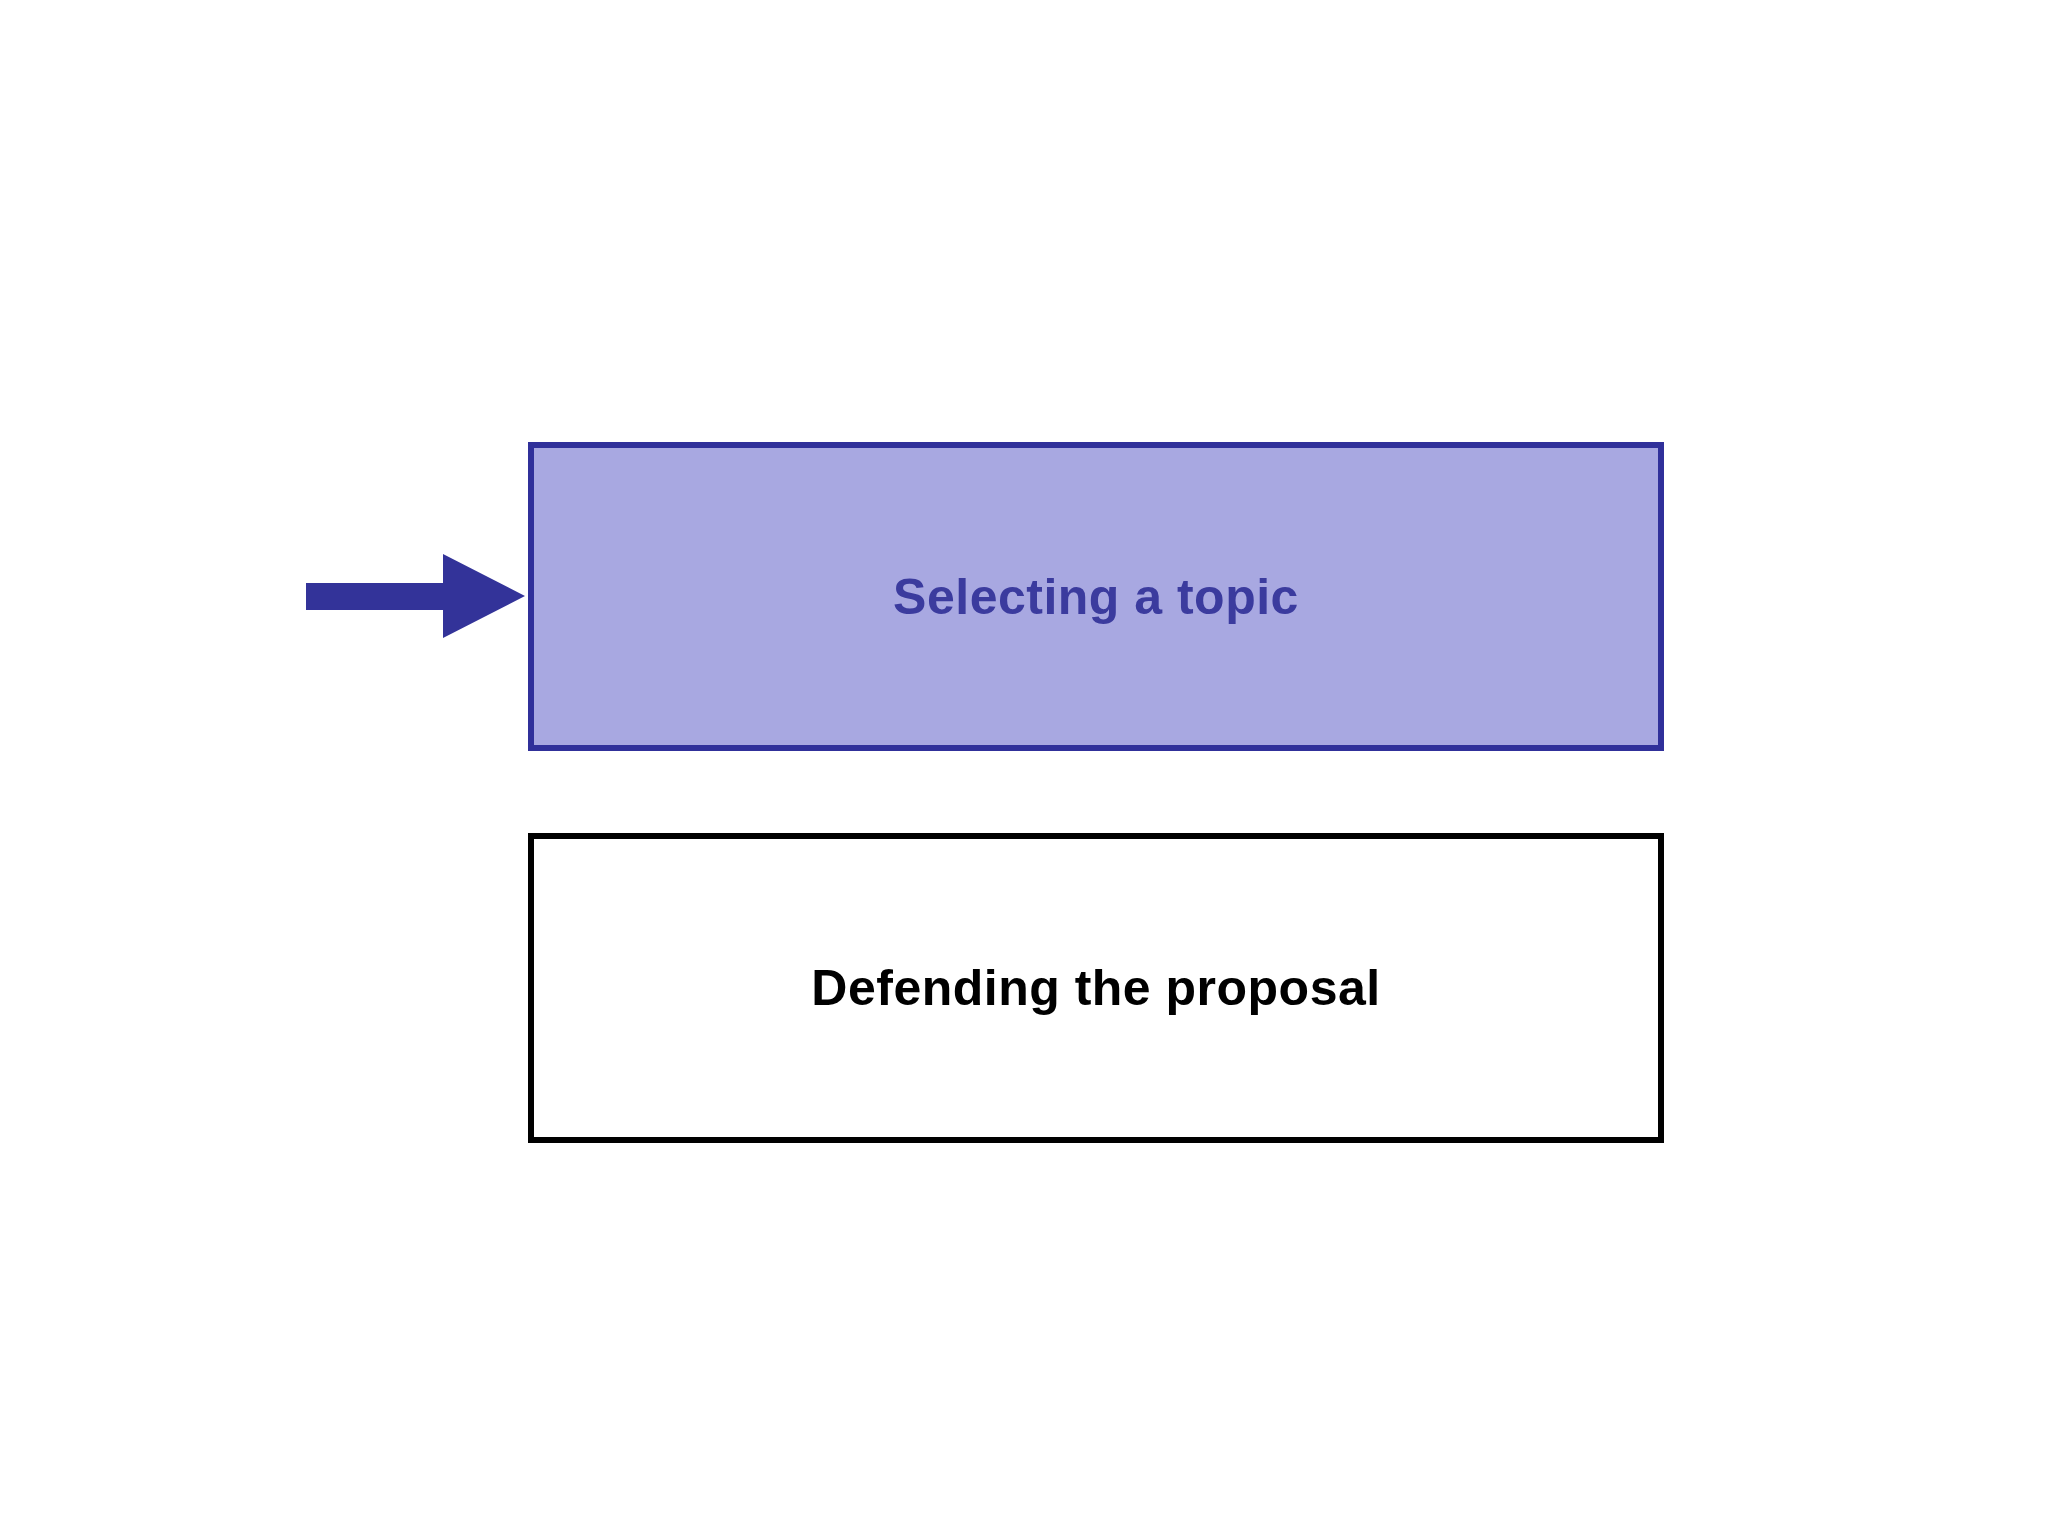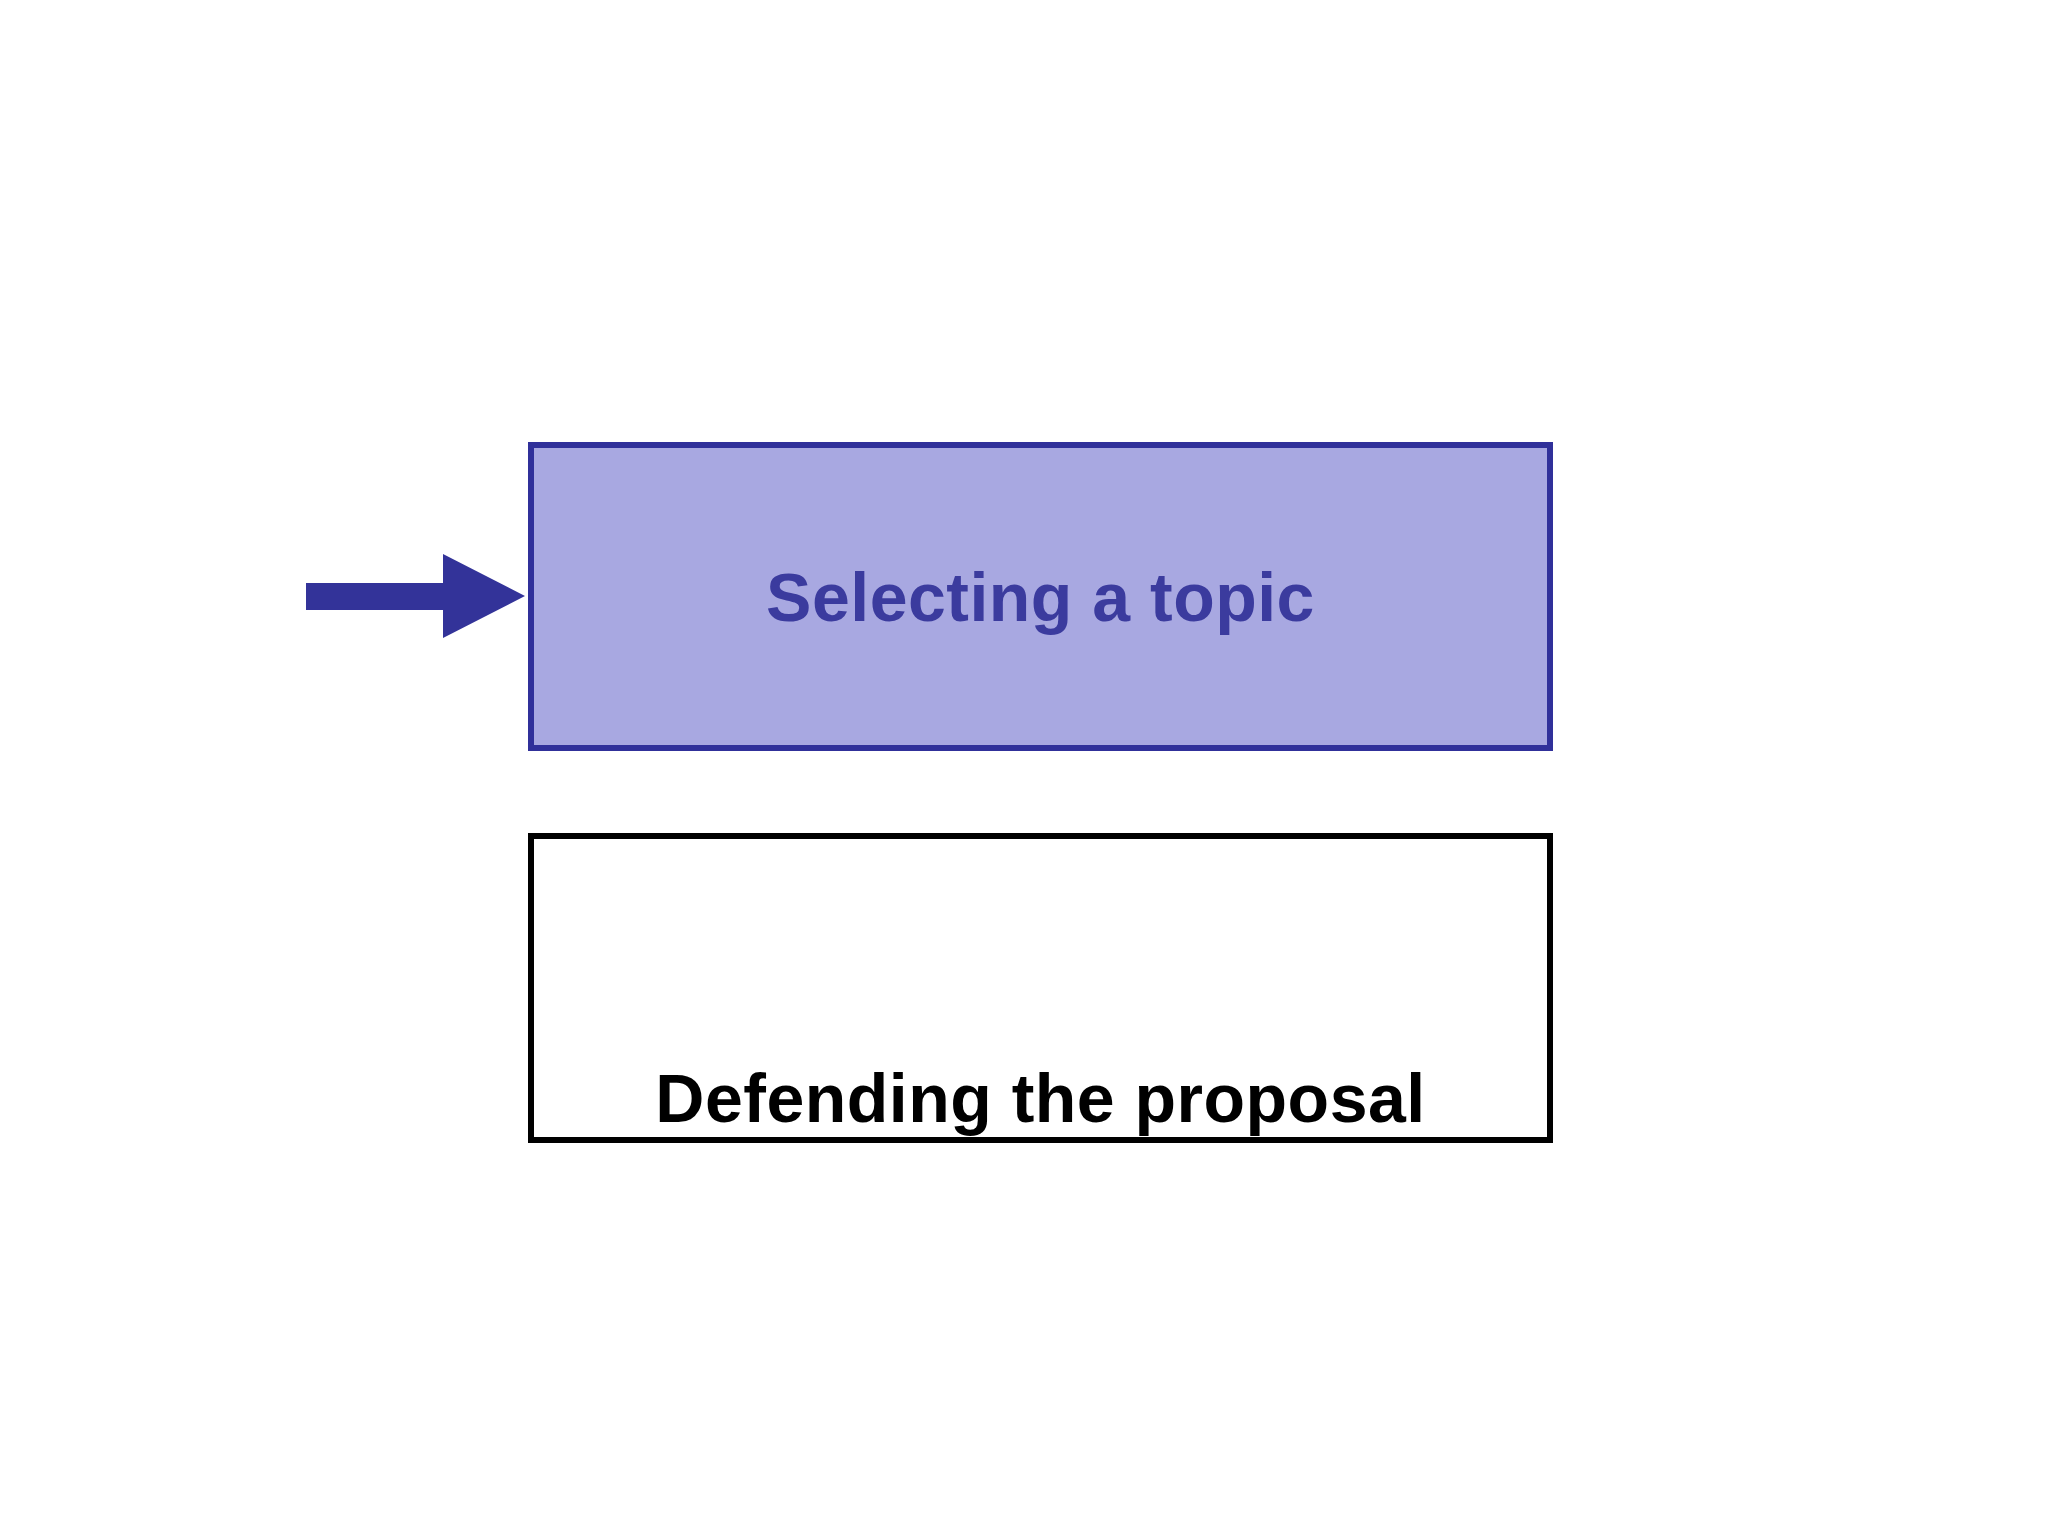--- a/index.html
+++ b/index.html
@@ -16,29 +16,29 @@
   .canvas {
     position: absolute;
     left: 0;
     top: 0;
     width: 2048px;
     height: 1536px;
   }
   .step-box {
     position: absolute;
     left: 528px;
-    width: 1025px;
+    width: 1136px;
     box-sizing: border-box;
     border: 6px solid #000;
     display: flex;
     align-items: center;
     justify-content: center;
     text-align: center;
     font-weight: 700;
-    font-size: 68px;
+    font-size: 50px;
     letter-spacing: 0.5px;
   }
   .step-box.first {
     top: 442px;
     height: 309px;
   }
   .step-box.second {
     top: 833px;
     height: 310px;
   }
@@ -56,17 +56,17 @@
 <div class="canvas">
 
   <svg class="pointer-arrow" viewBox="0 0 222 88" preserveAspectRatio="none" aria-hidden="true">
     <polygon points="0,31 137,31 137,2 219,44 137,86 137,58 0,58" fill="#333399"></polygon>
   </svg>
 
   <div class="step-box first" style="background-color: rgb(168, 168, 225); border-color: rgb(48, 48, 154); color: rgb(59, 59, 158);">
     <span>Selecting a topic</span>
   </div>
 
-  <div class="step-box second" style="background-color: rgb(255, 255, 255); border-color: rgb(0, 0, 0); color: rgb(0, 0, 0); align-items: flex-end;">
+  <div class="step-box second" style="background-color: rgb(255, 255, 255); border-color: rgb(0, 0, 0); color: rgb(0, 0, 0);">
     <span>Defending the proposal</span>
   </div>
 
 </div>
 
 </body></html>

